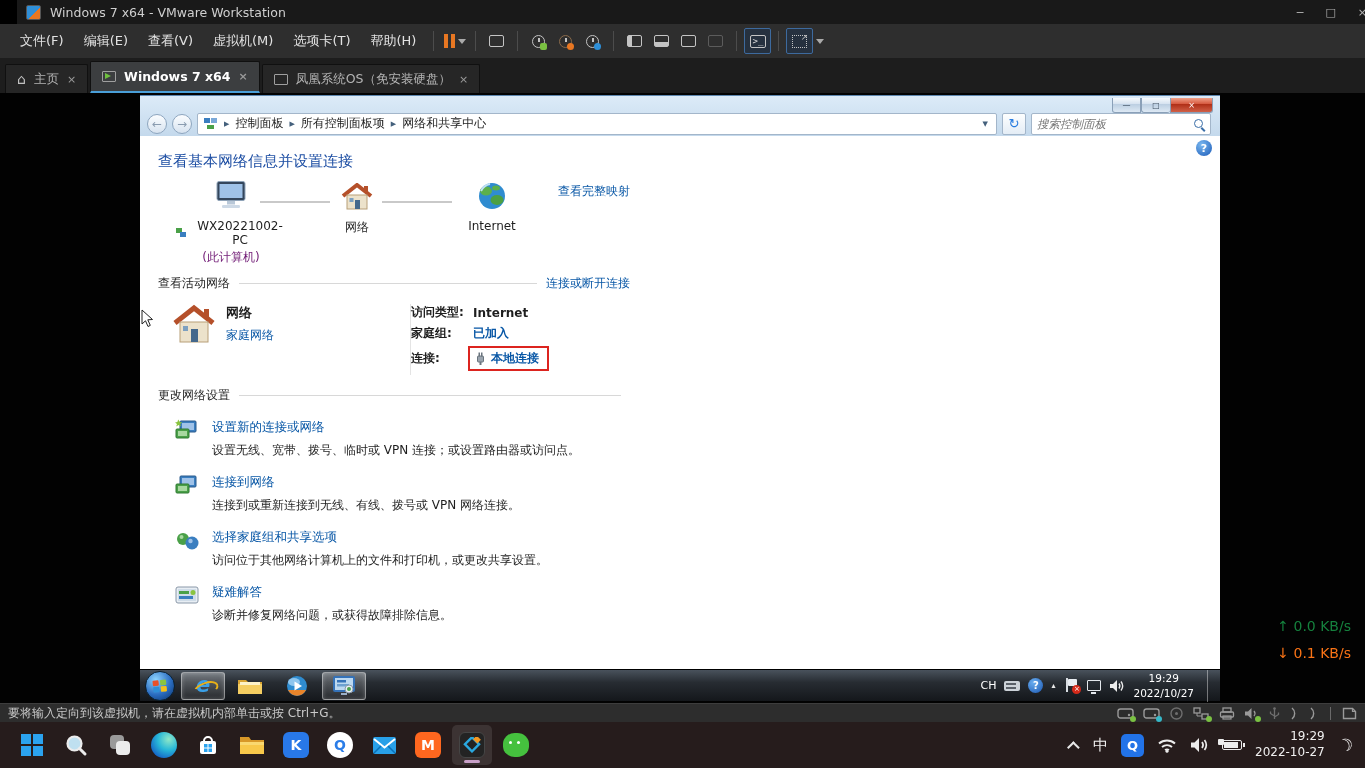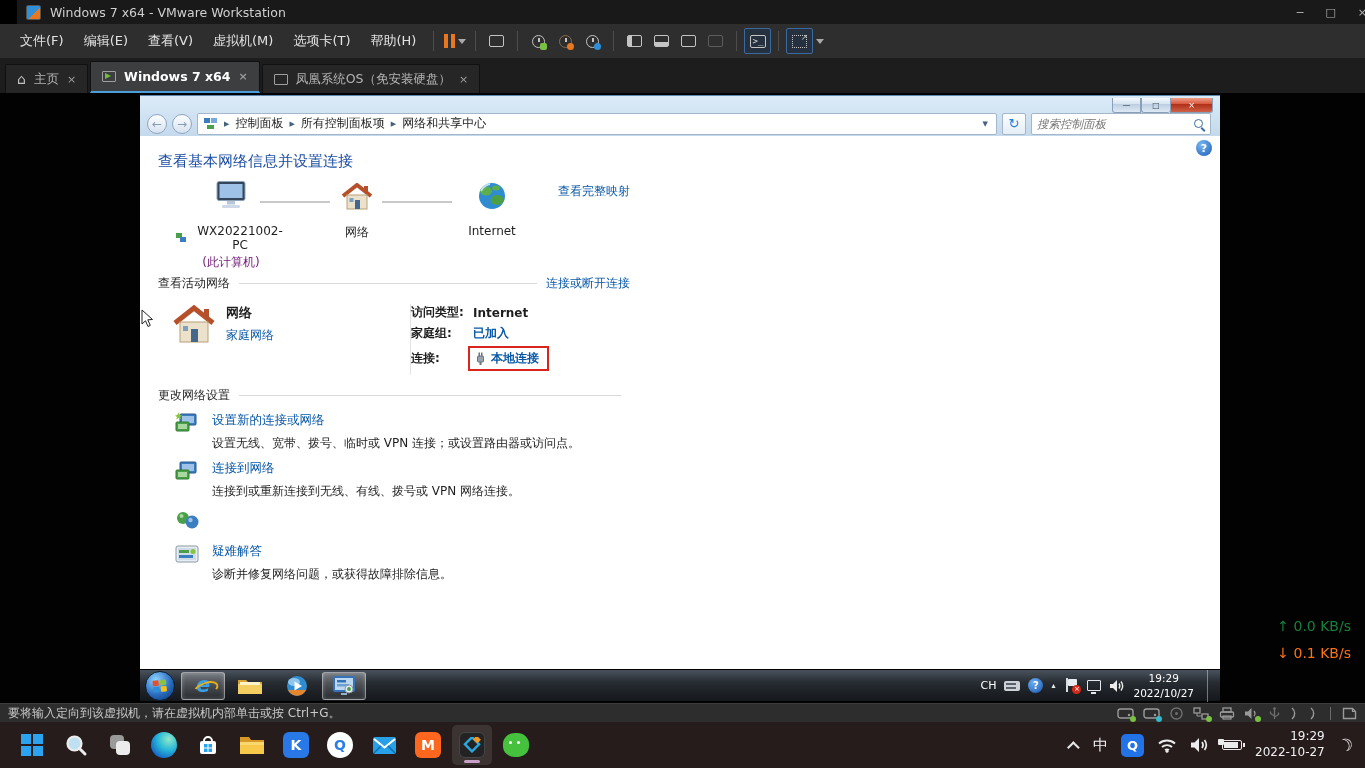--- a/index.html
+++ b/index.html
@@ -76,39 +76,39 @@
   #main { flex:1; position:relative; background:#fff; }
   .help-badge { position:absolute; right:8px; top:4px; width:16px; height:16px; border-radius:50%; background:radial-gradient(circle at 35% 30%,#7ab8f0,#1a5ab8); color:#fff; font-size:11px; font-weight:bold; display:flex; align-items:center; justify-content:center; }
 
   #content { width:472px; margin:16px 0 0 18px; position:relative; font-size:12px; color:#1e1e1e; }
   .page-heading { font-size:15px; color:#1d4ea3; font-weight:normal; }
 
   
   #map { position:relative; height:88px; margin-top:4px; }
   .map-line { position:absolute; top:26px; height:2px; background:#c9c9c9; }
   .node { position:absolute; text-align:center; }
-  .node .lbl { margin-top:10px; font-size:12px; color:#1e1e1e; display:flex; align-items:center; justify-content:center; gap:8px; }
+  .node .lbl { margin-top:5px; font-size:12px; color:#1e1e1e; display:flex; align-items:center; justify-content:center; gap:8px; }
   .node .sub { font-size:12px; color:#701a75; margin-top:2px; }
   .fullmap-link { position:absolute; right:0; top:8px; color:#0857a6; font-size:12px; }
 
   .sec-head { display:flex; align-items:center; margin-top:12px; font-size:12px; color:#1e1e1e; }
   .sec-head .line { flex:1; height:1px; background:#d8d8d8; margin:0 9px; }
   .sec-head .right-link { color:#0857a6; }
 
   #active-panel { display:flex; margin-top:12px; min-height:62px; }
   .ap-left { display:flex; gap:10px; padding-left:12px; }
   .ap-name { font-weight:bold; font-size:13px; }
   .ap-type { color:#0857a6; margin-top:5px; }
   .ap-right { margin-left:auto; width:220px; border-left:1px solid #e4e4e4; padding-left:0;font-weight:bold; }
   .ap-row { display:flex; align-items:center; margin-bottom:4px; min-height:17px; }
   .ap-label { width:62px; }
   .link { color:#0857a6; }
   .redbox { display:inline-flex; align-items:center; gap:5px; border:2px solid #dc241f; padding:2px 8px 2px 5px; margin-left:-5px; }
 
-  .set-item { display:flex; margin-top:8px; }
+  .set-item { display:flex; margin-top:15px; }
   .si-icon { width:26px; margin:0 12px 0 16px; flex:none; }
   .si-title { color:#0857a6; font-size:12.5px; }
   .si-desc { margin-top:6px; font-size:12px; color:#1e1e1e; }
 
   
   #win7-taskbar { position:absolute; left:0; top:573px; right:0; height:32px; background:linear-gradient(#49525c,#272c32 40%,#14171b); border-top:1px solid #000; display:flex; align-items:center; padding:0 3px 0 5px; }
   .orb { width:30px; height:30px; border-radius:50%; background:radial-gradient(circle at 35% 28%,#8ed4ff,#2a6cc0 55%,#0a3268); border:1px solid #0a2030; display:flex; align-items:center; justify-content:center; margin-right:6px; }
   .tb7-btn { width:44px; height:28px; display:flex; align-items:center; justify-content:center; border-radius:3px; margin-right:3px; border:1px solid transparent; }
   .tb7-btn.active { background:linear-gradient(rgba(255,255,255,.28),rgba(255,255,255,.07)); border-color:rgba(255,255,255,.45); box-shadow:inset 0 0 4px rgba(255,255,255,.25); }
   .ie-e { font-size:21px; font-weight:bold; font-style:italic; color:#3aa0e8; position:relative; line-height:1; }
@@ -416,20 +416,24 @@
             </div>
           </div>
 
           <div class="set-item">
             <span class="si-icon"><svg width="26" height="24">
                   <circle cx="9" cy="10" r="6" fill="#4aa048"></circle>
                   <circle cx="7.5" cy="8" r="2" fill="#a8d8a0"></circle>
                   <circle cx="18" cy="14" r="6.5" fill="#3a7ec0"></circle>
                   <circle cx="16.5" cy="12" r="2.2" fill="#9fc2e8"></circle>
                 </svg></span>
+            <div>
+              <div class="si-title">选择家庭组和共享选项</div>
+              <div class="si-desc">访问位于其他网络计算机上的文件和打印机，或更改共享设置。</div>
+            </div>
           </div>
 
           <div class="set-item">
             <span class="si-icon"><svg width="26" height="24">
                   <rect x="2" y="3" width="22" height="16" rx="2" fill="#e8eef4" stroke="#8a98a8"></rect>
                   <rect x="4" y="5" width="18" height="12" fill="#cfdce8"></rect>
                   <rect x="5" y="7" width="10" height="3" fill="#4aa048"></rect>
                   <rect x="5" y="12" width="14" height="3" fill="#3a7ec0"></rect>
                   <circle cx="19" cy="8.5" r="2.5" fill="#8ac43f"></circle>
                 </svg></span>

